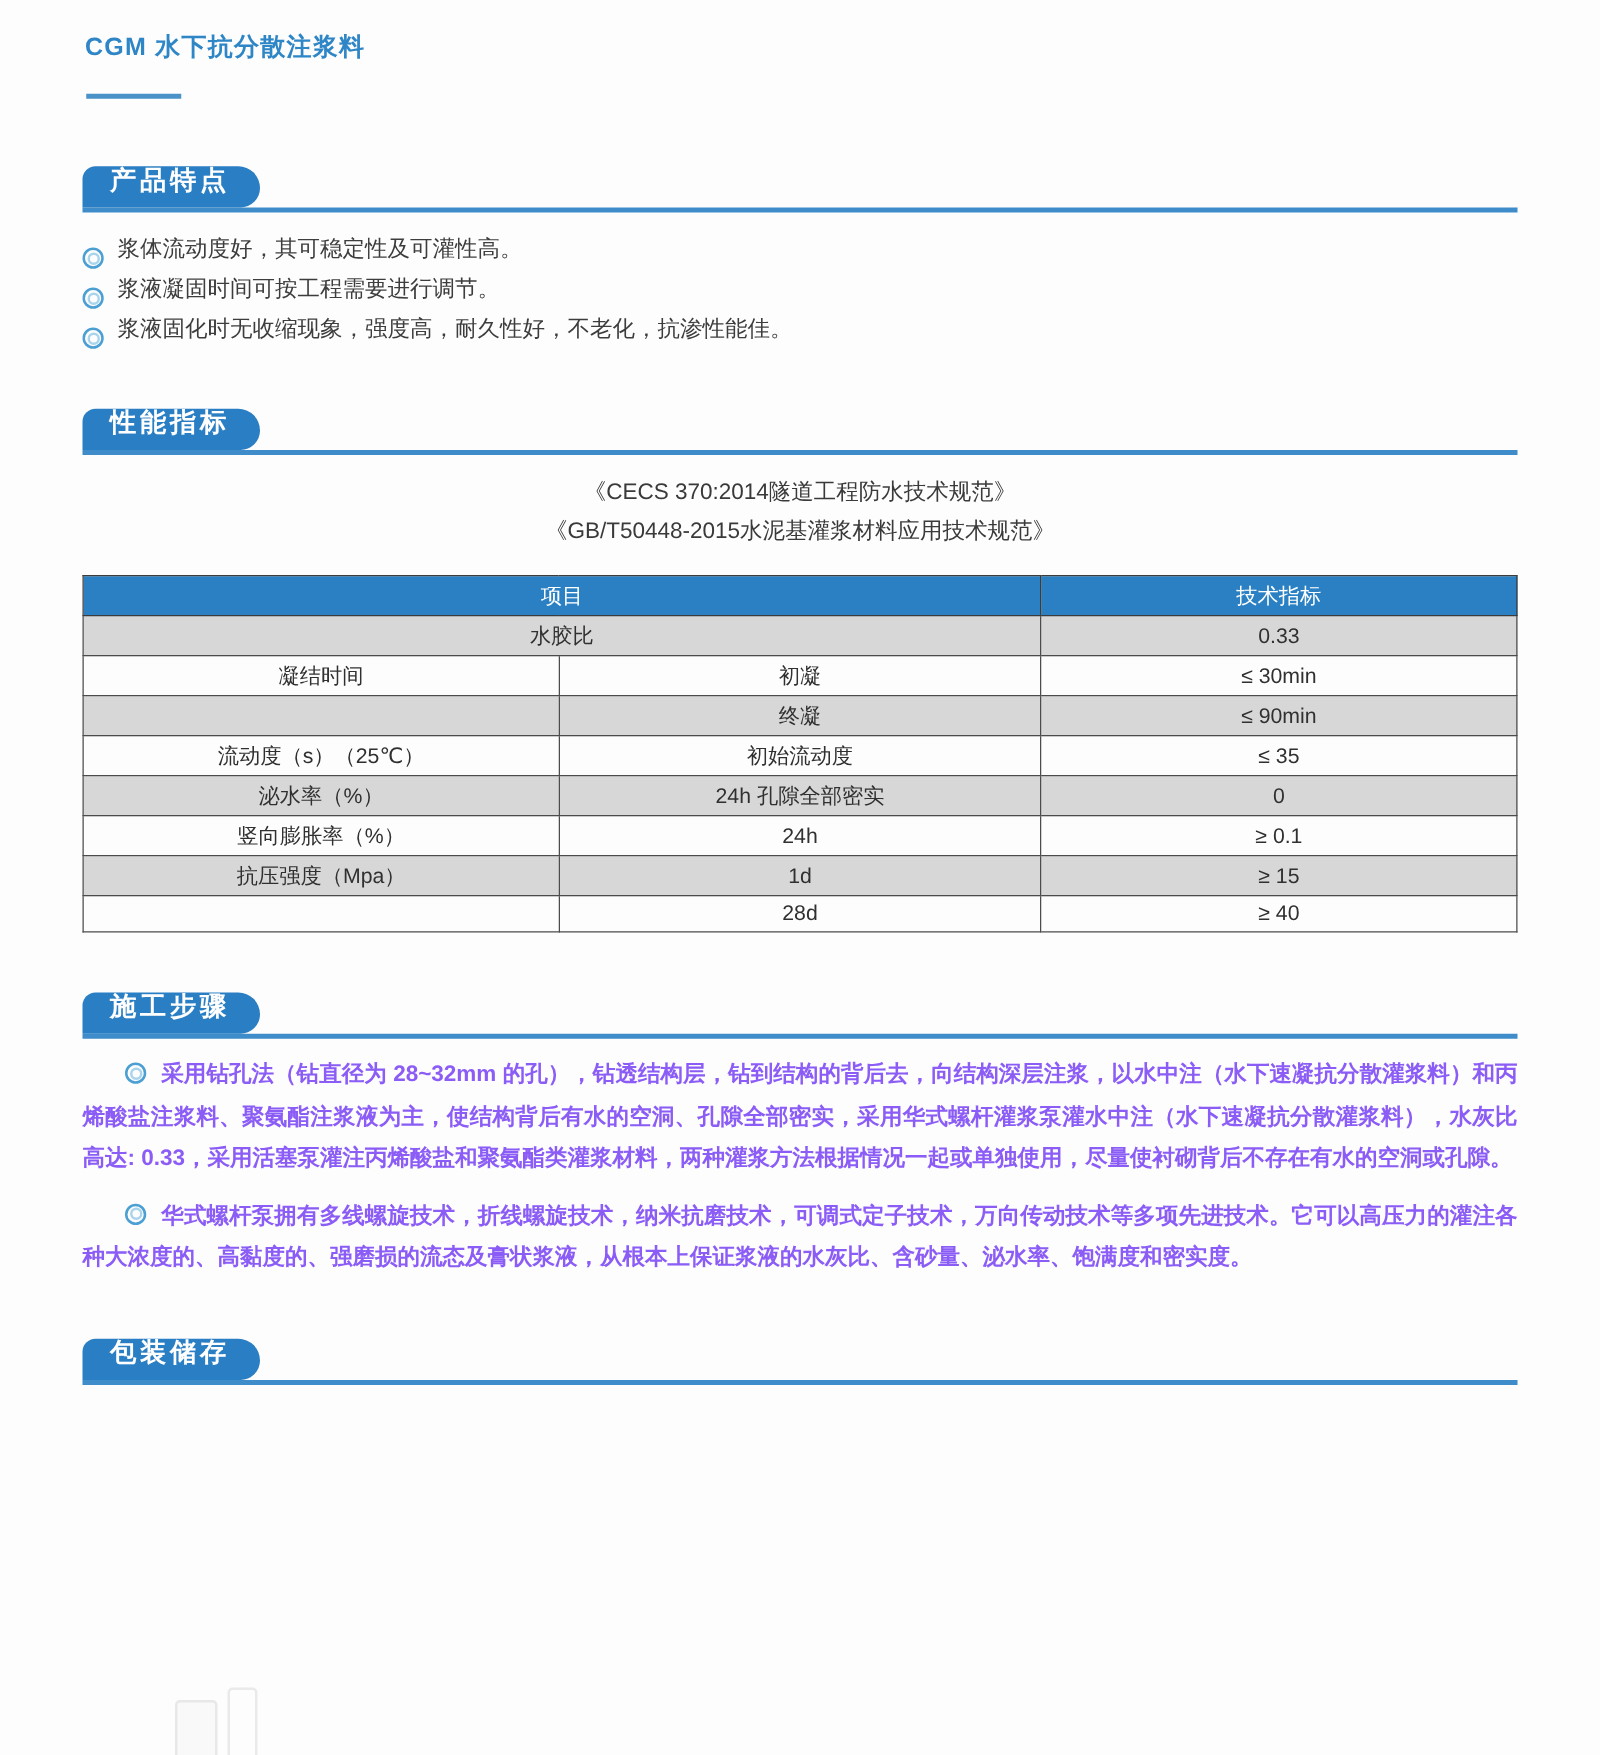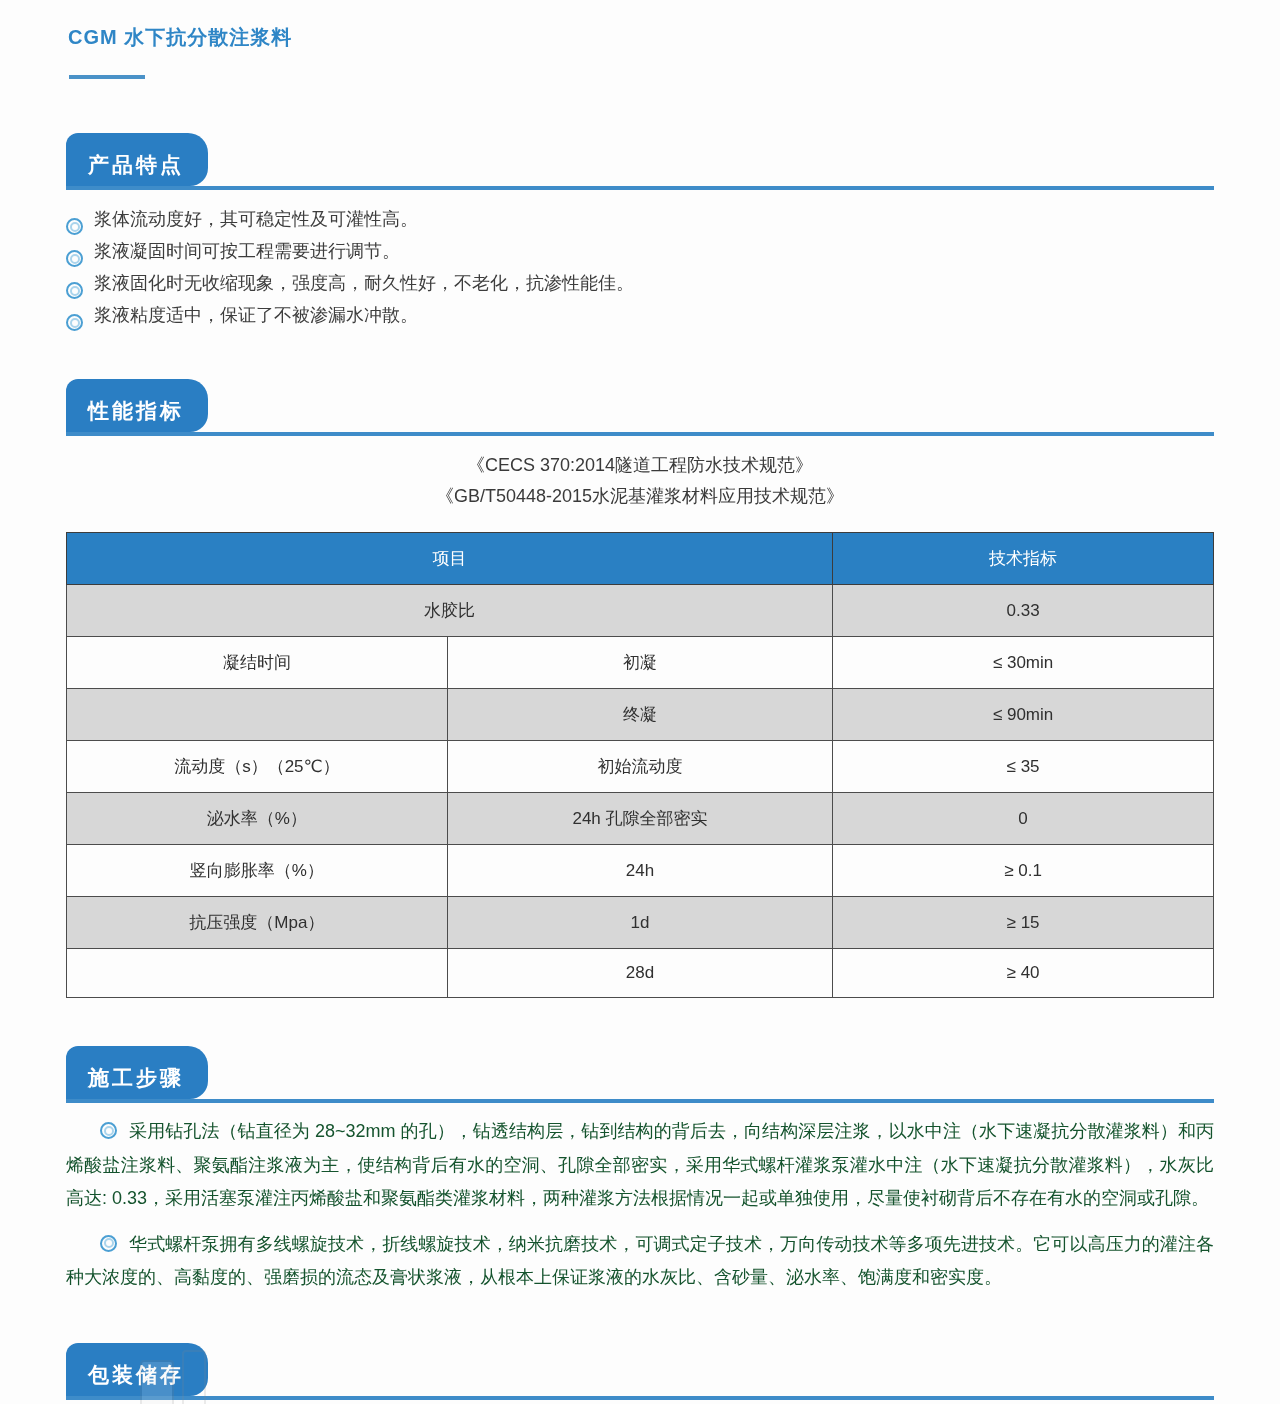--- a/index.html
+++ b/index.html
@@ -26,21 +26,21 @@
   }
 
   
   .section { margin-top:48px; }
   .section.first { margin-top:54px; }
   .sec-bar { border-bottom:4px solid #3e8cc9; line-height:0; }
   .badge {
     display:inline-block;
     background:#2a7ec3; color:#ffffff;
     font-size:21px; font-weight:bold; letter-spacing:3px;
-    line-height:1; padding:21px 24px 11px 22px;
+    line-height:1; padding:1px 24px 11px 22px;
     border-radius:12px 20px 18px 0;
     vertical-align:bottom;
   }
 
   
   .bullets { list-style:none; margin:13px 0 0; padding:0; }
   .bullets li {
     display:flex; align-items:flex-end; gap:11px;
     font-size:18px; line-height:32px; color:#3d3d3d;
   }
@@ -56,31 +56,31 @@
   
   .refs { margin-top:14px; text-align:center; font-size:18px; line-height:31px; color:#3a3a3a; }
 
   
   .perf-table {
     width:100%; border-collapse:collapse; margin-top:20px;
     table-layout:fixed; font-size:17px; color:#303030;
   }
   .perf-table td {
     border:1.6px solid #4c4c4c; text-align:center;
-    padding:14px 6px; height:23px;
+    padding:4px 6px; height:23px;
   }
   .perf-table tr.head td {
     background:#2a80c3; color:#ffffff; border-color:#3c3c3c;
   }
   .perf-table tr.shaded td { background:#d7d7d7; }
 
   
   .steps p {
     margin:12px 0 0; font-size:18px; line-height:33.5px;
-    text-align:justify; text-indent:34px; color:#14532d;
+    text-align:justify; text-indent:34px; color:#8b5cf6;font-weight:bold;
   }
   .inline-bullet {
     display:inline-block; width:17px; height:17px; border-radius:50%;
     border:2.5px solid #4b9fd3; position:relative;
     vertical-align:-2px; margin-right:12px;
   }
   .inline-bullet::after {
     content:""; position:absolute; inset:1.5px;
     border-radius:50%; border:2px solid #aad4ec;
   }
@@ -108,24 +108,20 @@
           <span>浆体流动度好，其可稳定性及可灌性高。</span>
         </li>
       <li>
           <span class="bullet-icon"></span>
           <span>浆液凝固时间可按工程需要进行调节。</span>
         </li>
       <li>
           <span class="bullet-icon"></span>
           <span>浆液固化时无收缩现象，强度高，耐久性好，不老化，抗渗性能佳。</span>
         </li>
-      <li>
-          <span class="bullet-icon"></span>
-          <span>浆液粘度适中，保证了不被渗漏水冲散。</span>
-        </li>
     </ul>
   </div>
 
 
   <div class="section">
     <div class="sec-bar">
       <span class="badge">性能指标</span>
     </div>
     <div class="refs">
       <div>《CECS 370:2014隧道工程防水技术规范》</div>

